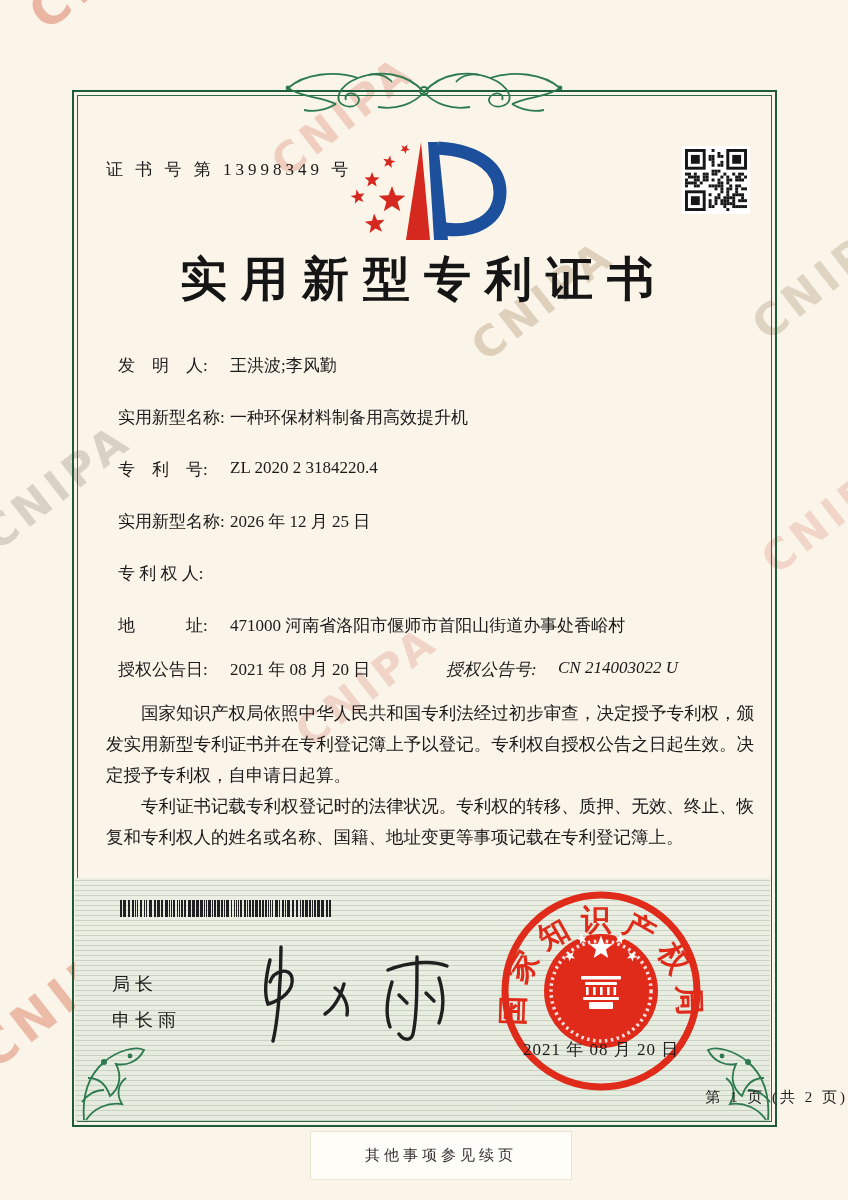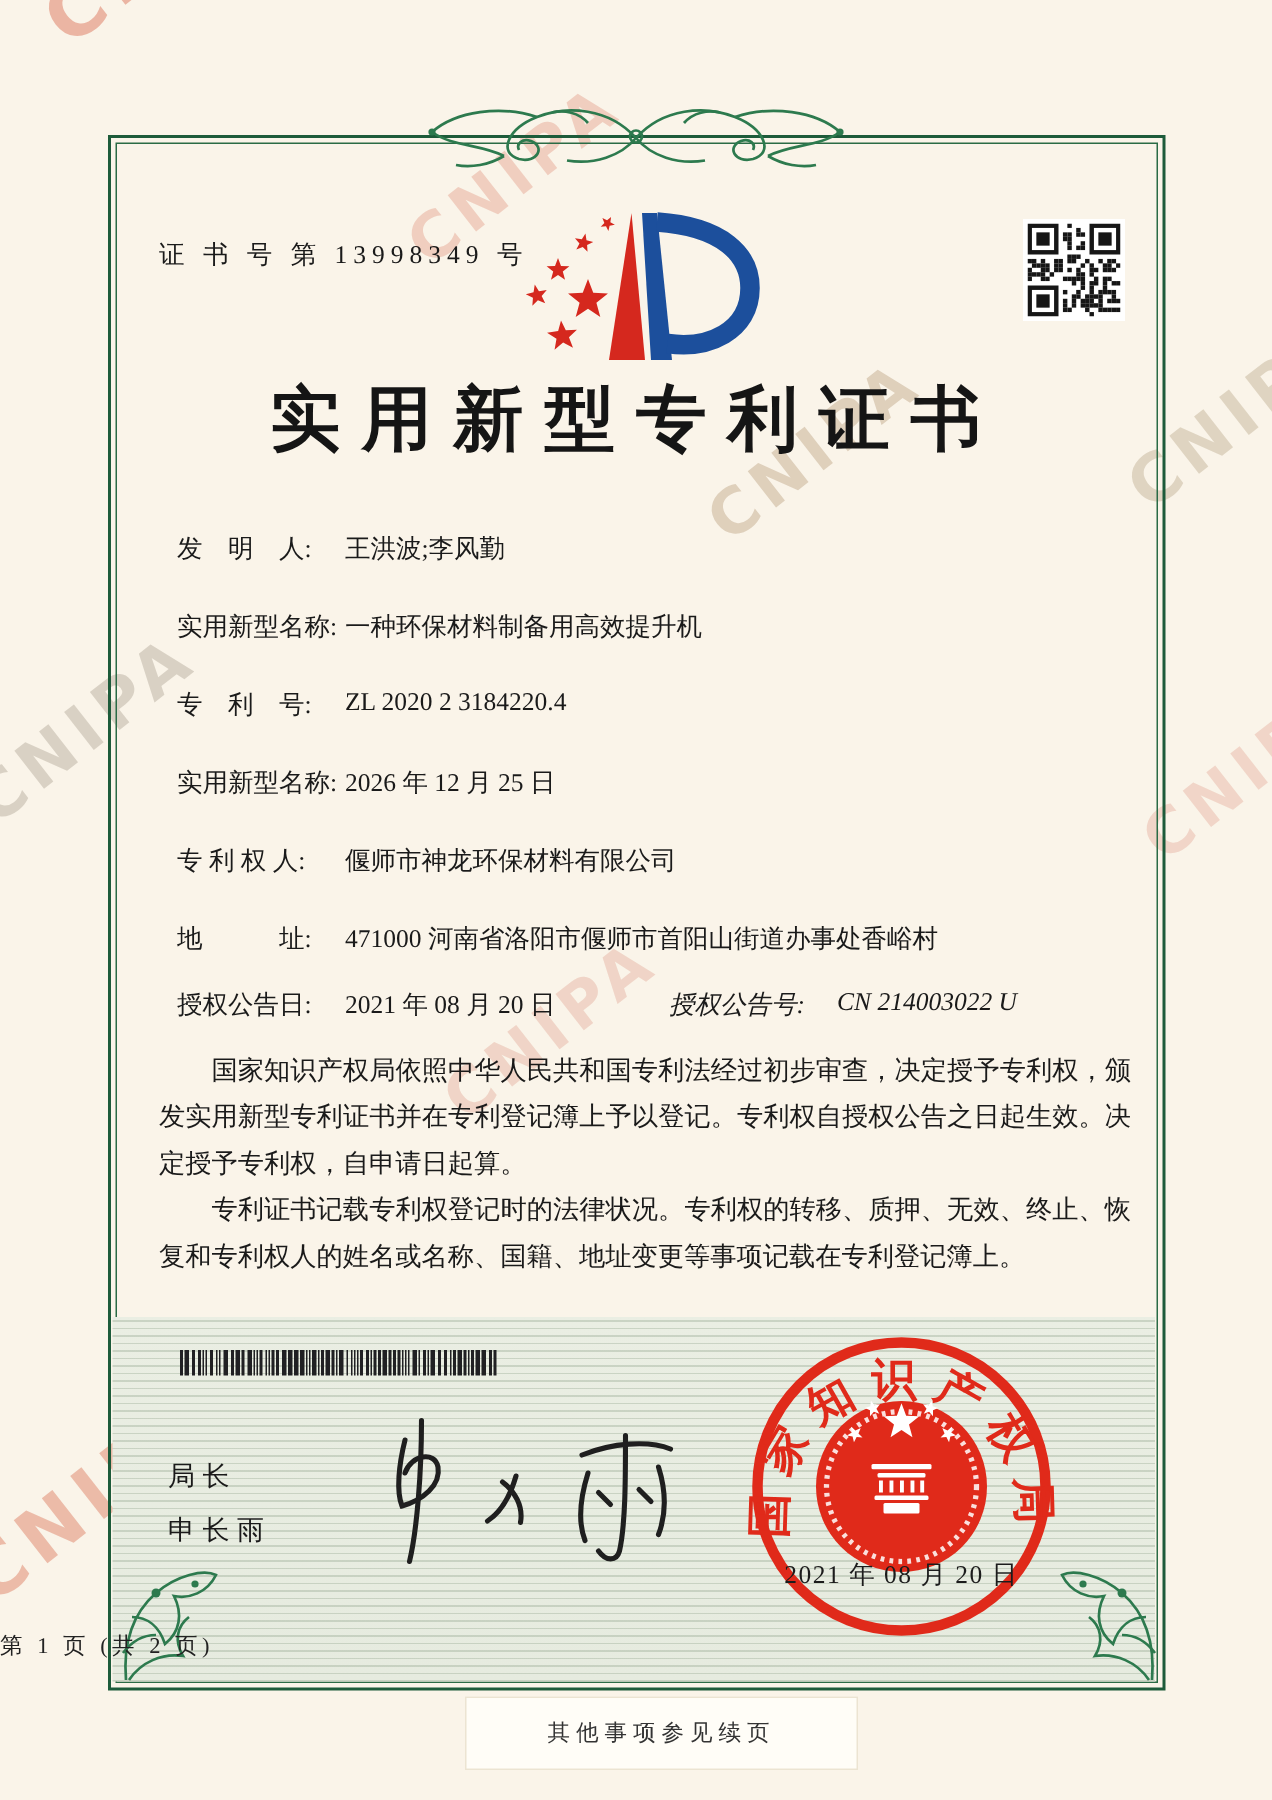--- a/index.html
+++ b/index.html
@@ -82,21 +82,21 @@
     font-size:18px; letter-spacing:5px;
   }
   .signature{position:absolute; left:240px; top:942px; z-index:4;}
   .seal{position:absolute; left:498px; top:888px; z-index:4;}
   .seal-date{
     position:absolute; left:505px; top:1038px; width:192px; z-index:5;
     text-align:center; font-size:17px; letter-spacing:1px; color:#1c1c1c;
   }
   .page-footer{
     position:absolute; left:0; top:1088px; width:100%; z-index:4;
-    text-align:left; font-size:15px; letter-spacing:3px; color:#222;
+    text-align:right; font-size:15px; letter-spacing:3px; color:#222;
   }
   .continuation{
     position:absolute; left:310px; top:1131px; width:260px; height:47px; z-index:4;
     background:#fffdf7; border:1px solid #ece4d2;
     display:flex; align-items:center; justify-content:center;
     font-size:15px; letter-spacing:4px; color:#333;
   }
 </style>
 </head>
 <body>
@@ -313,21 +313,20 @@
     <div class="field-row">
       <span class="field-label">专　利　号:</span>
       <span class="field-value">ZL 2020 2 3184220.4</span>
     </div>
     <div class="field-row">
       <span class="field-label">实用新型名称:</span>
       <span class="field-value">2026 年 12 月 25 日</span>
     </div>
     <div class="field-row">
       <span class="field-label">专 利 权 人:</span>
-      <span class="field-value">偃师市神龙环保材料有限公司</span>
     </div>
     <div class="field-row">
       <span class="field-label">地　　　址:</span>
       <span class="field-value">471000  河南省洛阳市偃师市首阳山街道办事处香峪村</span>
     </div>
   </div>
 
   <div class="grant-row">
     <div class="grant-left">
       <span class="field-label">授权公告日:</span>

